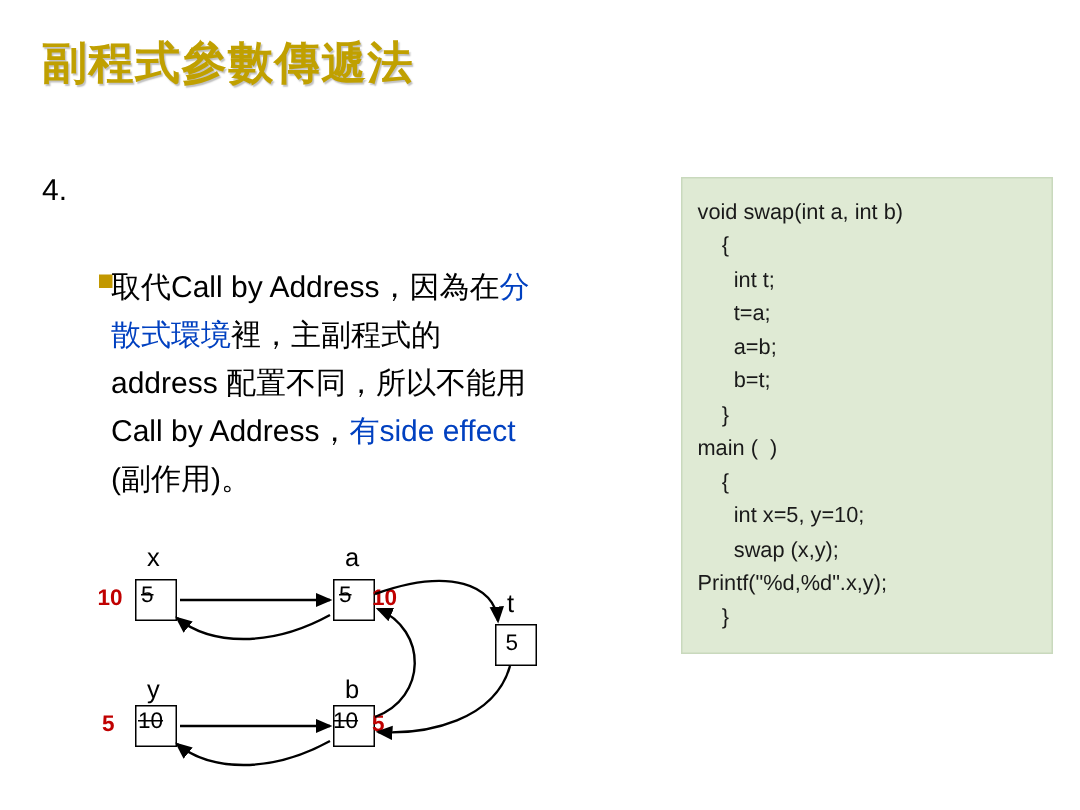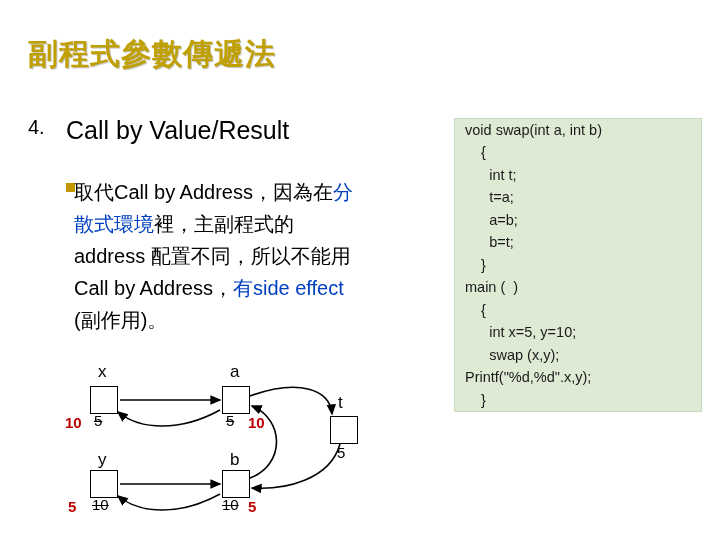--- a/index.html
+++ b/index.html
@@ -1,20 +1,20 @@
 <!DOCTYPE html>
 <html><head>
 <meta charset="utf-8">
 <style>
   * { margin: 0; padding: 0; box-sizing: border-box; }
   html, body { width: 720px; height: 540px; background: #fff; font-family: "Microsoft JhengHei", Arial, sans-serif; }
   .slide { width: 720px; height: 540px; position: relative; background: #fff; }
 
   .title {
-    position: absolute; left: 28px; top: 34px;
+    position: absolute; left: 28px; top: 22px;
     font-size: 30px; font-weight: bold; color: #c0a000;
     text-shadow: 1px 1px 1px rgba(0,0,0,0.25);
     letter-spacing: 1px;
   }
 
   .num {
     position: absolute; left: 28px; top: 116px;
     font-size: 20px; color: #000;
   }
   .heading {
@@ -30,21 +30,21 @@
   .bullet-text {
     position: absolute; left: 74px; top: 176px;
     font-size: 20px; color: #000; line-height: 1.6;
     width: 280px;
   }
   .bullet-text .blue { color: #0040c0; }
 
   .code {
     position: absolute; left: 454px; top: 118px;
     background: #dfead4; border: 1px solid #c9d9bd;
-    padding: 0 10px; width: 248px;
+    padding: 12px 10px; width: 248px;
     font-family: Verdana, Arial, sans-serif;
     font-size: 14.5px; color: #1a1a1a; line-height: 1.55;
     white-space: pre;
   }
 
   
   .diag { position: absolute; left: 70px; top: 360px; width: 380px; height: 175px; }
 
   .lbl { position: absolute; font-size: 17px; color: #000; }
   .lbl-x { left: 28px; top: 2px; }
@@ -56,21 +56,21 @@
   .cell {
     position: absolute; width: 28px; height: 28px;
     border: 1px solid #000; background: #fff;
   }
   .cx { left: 20px; top: 26px; }
   .ca { left: 152px; top: 26px; }
   .cy { left: 20px; top: 110px; }
   .cb { left: 152px; top: 110px; }
   .ct { left: 260px; top: 56px; }
 
-  .v { position: absolute; font-size: 15px; margin-top: 24px; }
+  .v { position: absolute; font-size: 15px; }
   .red { color: #c00000; font-weight: bold; }
   .strike { text-decoration: line-through; color: #000; }
   .plain { color: #000; }
 
   
   .vx-new { left: -5px; top: 30px; }
   .vx-old { left: 24px; top: 28px; }
   
   .va-old { left: 156px; top: 28px; }
   .va-new { left: 178px; top: 30px; }
@@ -87,21 +87,20 @@
   .arrows { position: absolute; left: 0; top: 0; width: 380px; height: 175px; pointer-events: none; }
 </style>
 </head>
 <body>
 
 <div class="slide">
 
   <div class="title">副程式參數傳遞法</div>
 
   <div class="num">4.</div>
-  <div class="heading">Call by Value/Result</div>
 
   <div class="bullet-mark"></div>
   <div class="bullet-text">
     <span>取代Call by Address，因為在</span><span class="blue">分散式環境</span><span>裡，主副程式的address 配置不同，所以不能用Call by Address，</span><span class="blue">有side effect</span><span> (副作用)。</span>
   </div>
 
   <div class="code">void swap(int a, int b)
     {
       int t;
       t=a;

